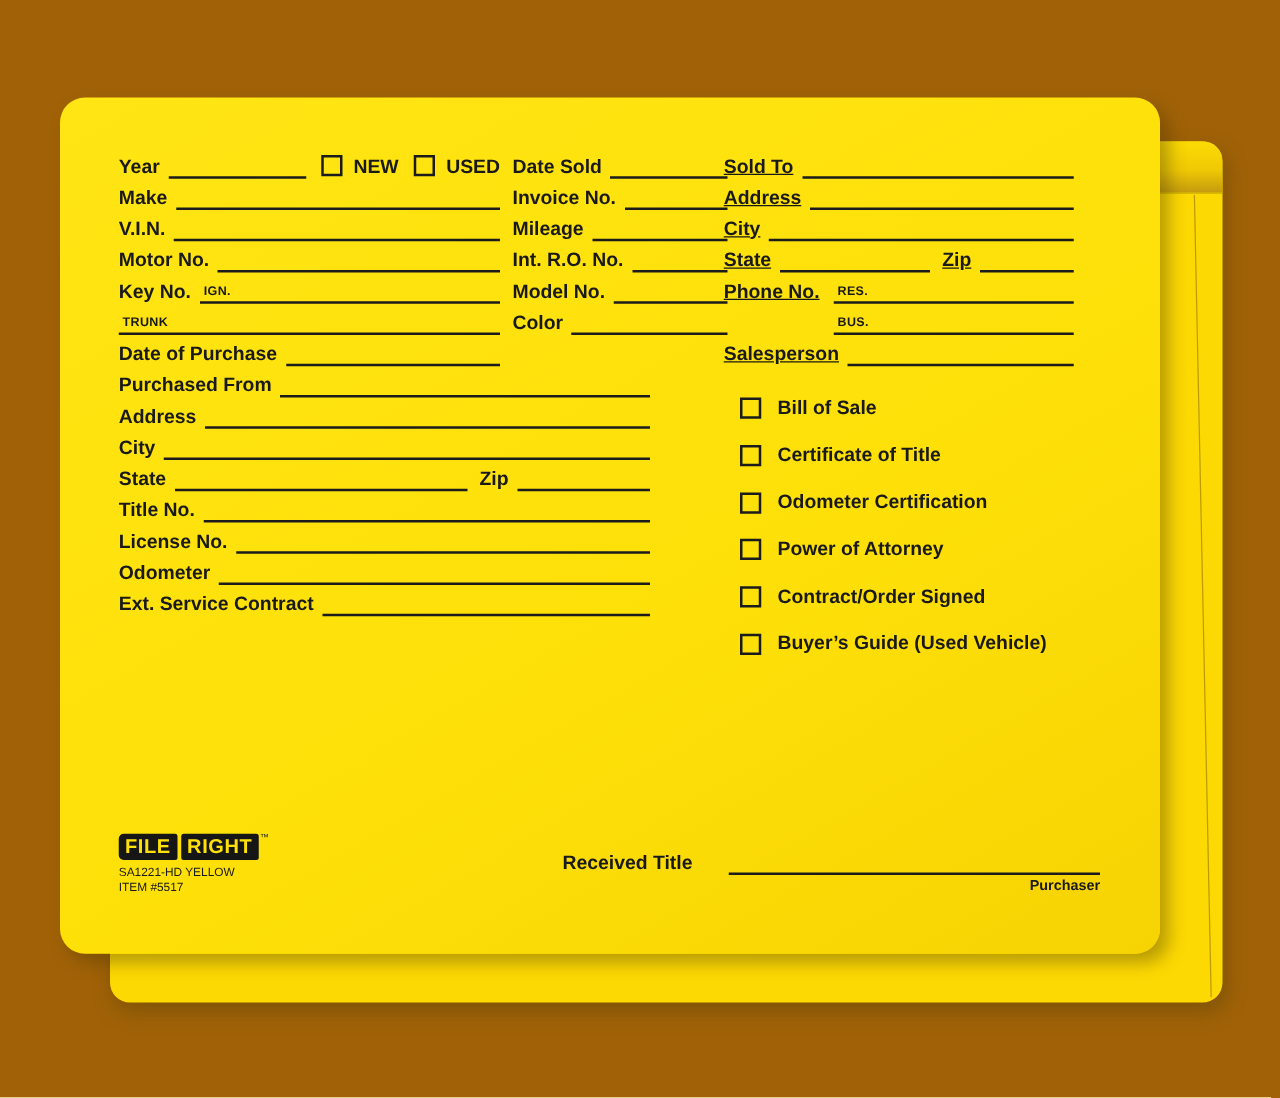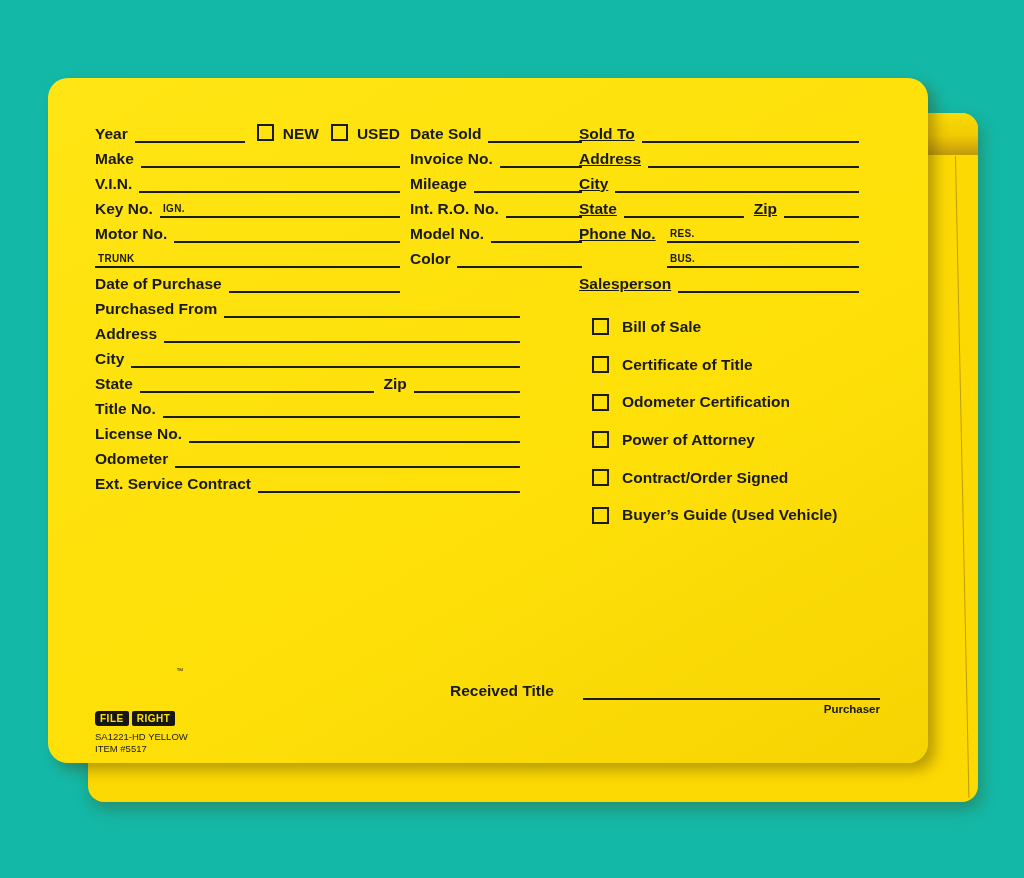--- a/index.html
+++ b/index.html
@@ -1,18 +1,18 @@
 <!DOCTYPE html>
 <html><head>
 <meta charset="utf-8">
 <style>
   * { margin:0; padding:0; box-sizing:border-box; }
   html,body { width:1024px; height:878px; background:#ffffff; overflow:hidden;
               font-family:"Liberation Sans", sans-serif; }
-  .scene { position:relative; width:1024px; height:878px; background:#14b8a6; }
+  .scene { position:relative; width:1024px; height:878px; background:#a16207; }
 
   
   .back-env { position:absolute; left:88px; top:113px; width:890px; height:689px;
               background:#fdd903; border-radius:16px;
               box-shadow: 3px 7px 16px rgba(70,60,10,0.35); }
   .back-flap { position:absolute; left:0; top:0; right:0; height:42px;
                border-radius:16px 16px 0 0;
                background:linear-gradient(to bottom,#fbdb04 0%,#f0ca04 55%,#c49b0e 100%);
                border-bottom:1px solid rgba(120,92,0,0.45); }
   .back-seam { position:absolute; right:22px; top:43px; bottom:4px; width:1px;
@@ -50,22 +50,22 @@
 
   
   .checklist { position:absolute; left:544px; top:230px; width:320px; }
   .check-item { display:flex; align-items:center; height:37.7px;
                 font-size:15.5px; font-weight:bold; color:#191919; }
   .check-item .cb { margin:0 13px 0 0; }
 
   
   .brand { position:absolute; left:47px; top:589px; color:#191919; }
   .brand-row { display:flex; align-items:flex-start; }
-  .brand-box { background:#161616; color:#ffe10a; font-weight:bold; font-size:10px;
-               letter-spacing:0.5px; padding:3px 5px 2px 5px; line-height:1;margin-top:44px; }
+  .brand-box { background:#161616; color:#ffe10a; font-weight:bold; font-size:16px;
+               letter-spacing:0.5px; padding:3px 5px 2px 5px; line-height:1; }
   .brand-box.file  { border-radius:4px 2px 2px 4px; margin-right:3px; }
   .brand-box.right { border-radius:2px; }
   .brand-tm { font-size:7px; line-height:1; margin-left:1px; }
   .brand-code { margin-top:5px; font-size:9.5px; line-height:1.3; }
 
   .received { position:absolute; left:402px; top:600px; width:430px; color:#191919; }
   .received .form-row { height:22px;gap:22px; }
   .purchaser { margin-left:120px; text-align:right; font-size:11.5px;
                font-weight:bold; margin-top:3px; }
 </style>
@@ -92,28 +92,28 @@
       </div>
       <div class="form-row short">
         <span class="lbl">Make</span>
         <span class="line"></span>
       </div>
       <div class="form-row short">
         <span class="lbl">V.I.N.</span>
         <span class="line"></span>
       </div>
       <div class="form-row short">
+        <span class="lbl">Motor No.</span>
+        <span class="line"></span>
+      </div>
+      <div class="form-row short">
         <span class="lbl key-lbl">Key No.</span>
         <span class="line">
           <span class="sub">IGN.</span>
         </span>
-      </div>
-      <div class="form-row short">
-        <span class="lbl">Motor No.</span>
-        <span class="line"></span>
       </div>
       <div class="form-row short trunk-row">
         <span class="line">
           <span class="sub">TRUNK</span>
         </span>
       </div>
       <div class="form-row short">
         <span class="lbl">Date of Purchase</span>
         <span class="line"></span>
       </div>

